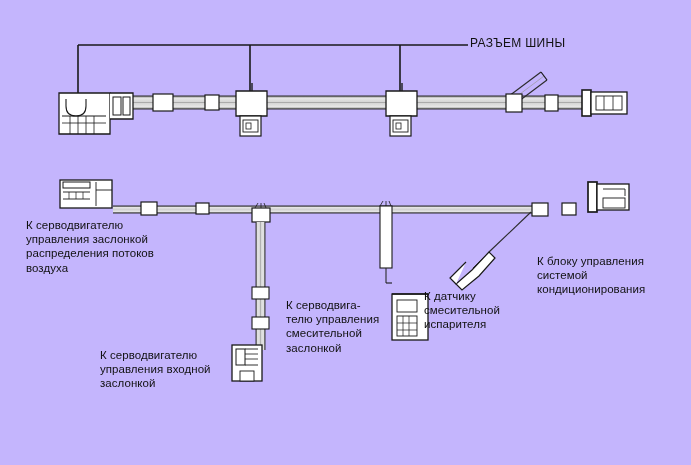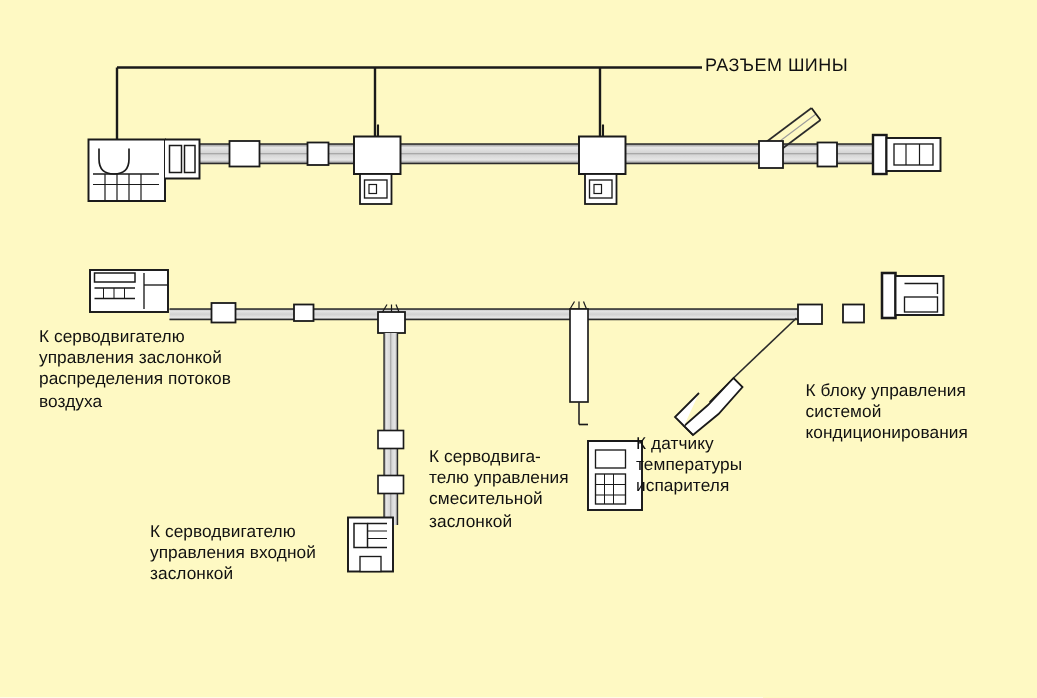--- a/index.html
+++ b/index.html
@@ -5,21 +5,21 @@
 <style>
   html,body{margin:0;padding:0;background:#ffffff;}
   body{
     font-family:"Liberation Sans","DejaVu Sans",sans-serif;
     color:#000000;
   }
   #stage{
     position:relative;
     width:691px;
     height:465px;
-    background:#fef9c3;
+    background:#c4b5fd;
     overflow:hidden;
   }
   #art{position:absolute;left:0;top:0;width:691px;height:465px;}
   .lbl{
     position:absolute;
     font-size:11.5px;
     line-height:14.2px;
     color:#111111;
     white-space:pre-line;
     letter-spacing:0.05px;
@@ -252,20 +252,20 @@
   <div class="lbl" id="lbl-inlet-damper">К серводвигателю
 управления входной
 заслонкой</div>
 
   <div class="lbl" id="lbl-mixing-damper">К серводвига-
 телю управления
 смесительной
 заслонкой</div>
 
   <div class="lbl" id="lbl-evaporator-sensor">К датчику
-температуры
+смесительной
 испарителя</div>
 
   <div class="lbl" id="lbl-ac-control-unit">К блоку управления
 системой
 кондиционирования</div>
 
 </div>
 
 </body></html>

